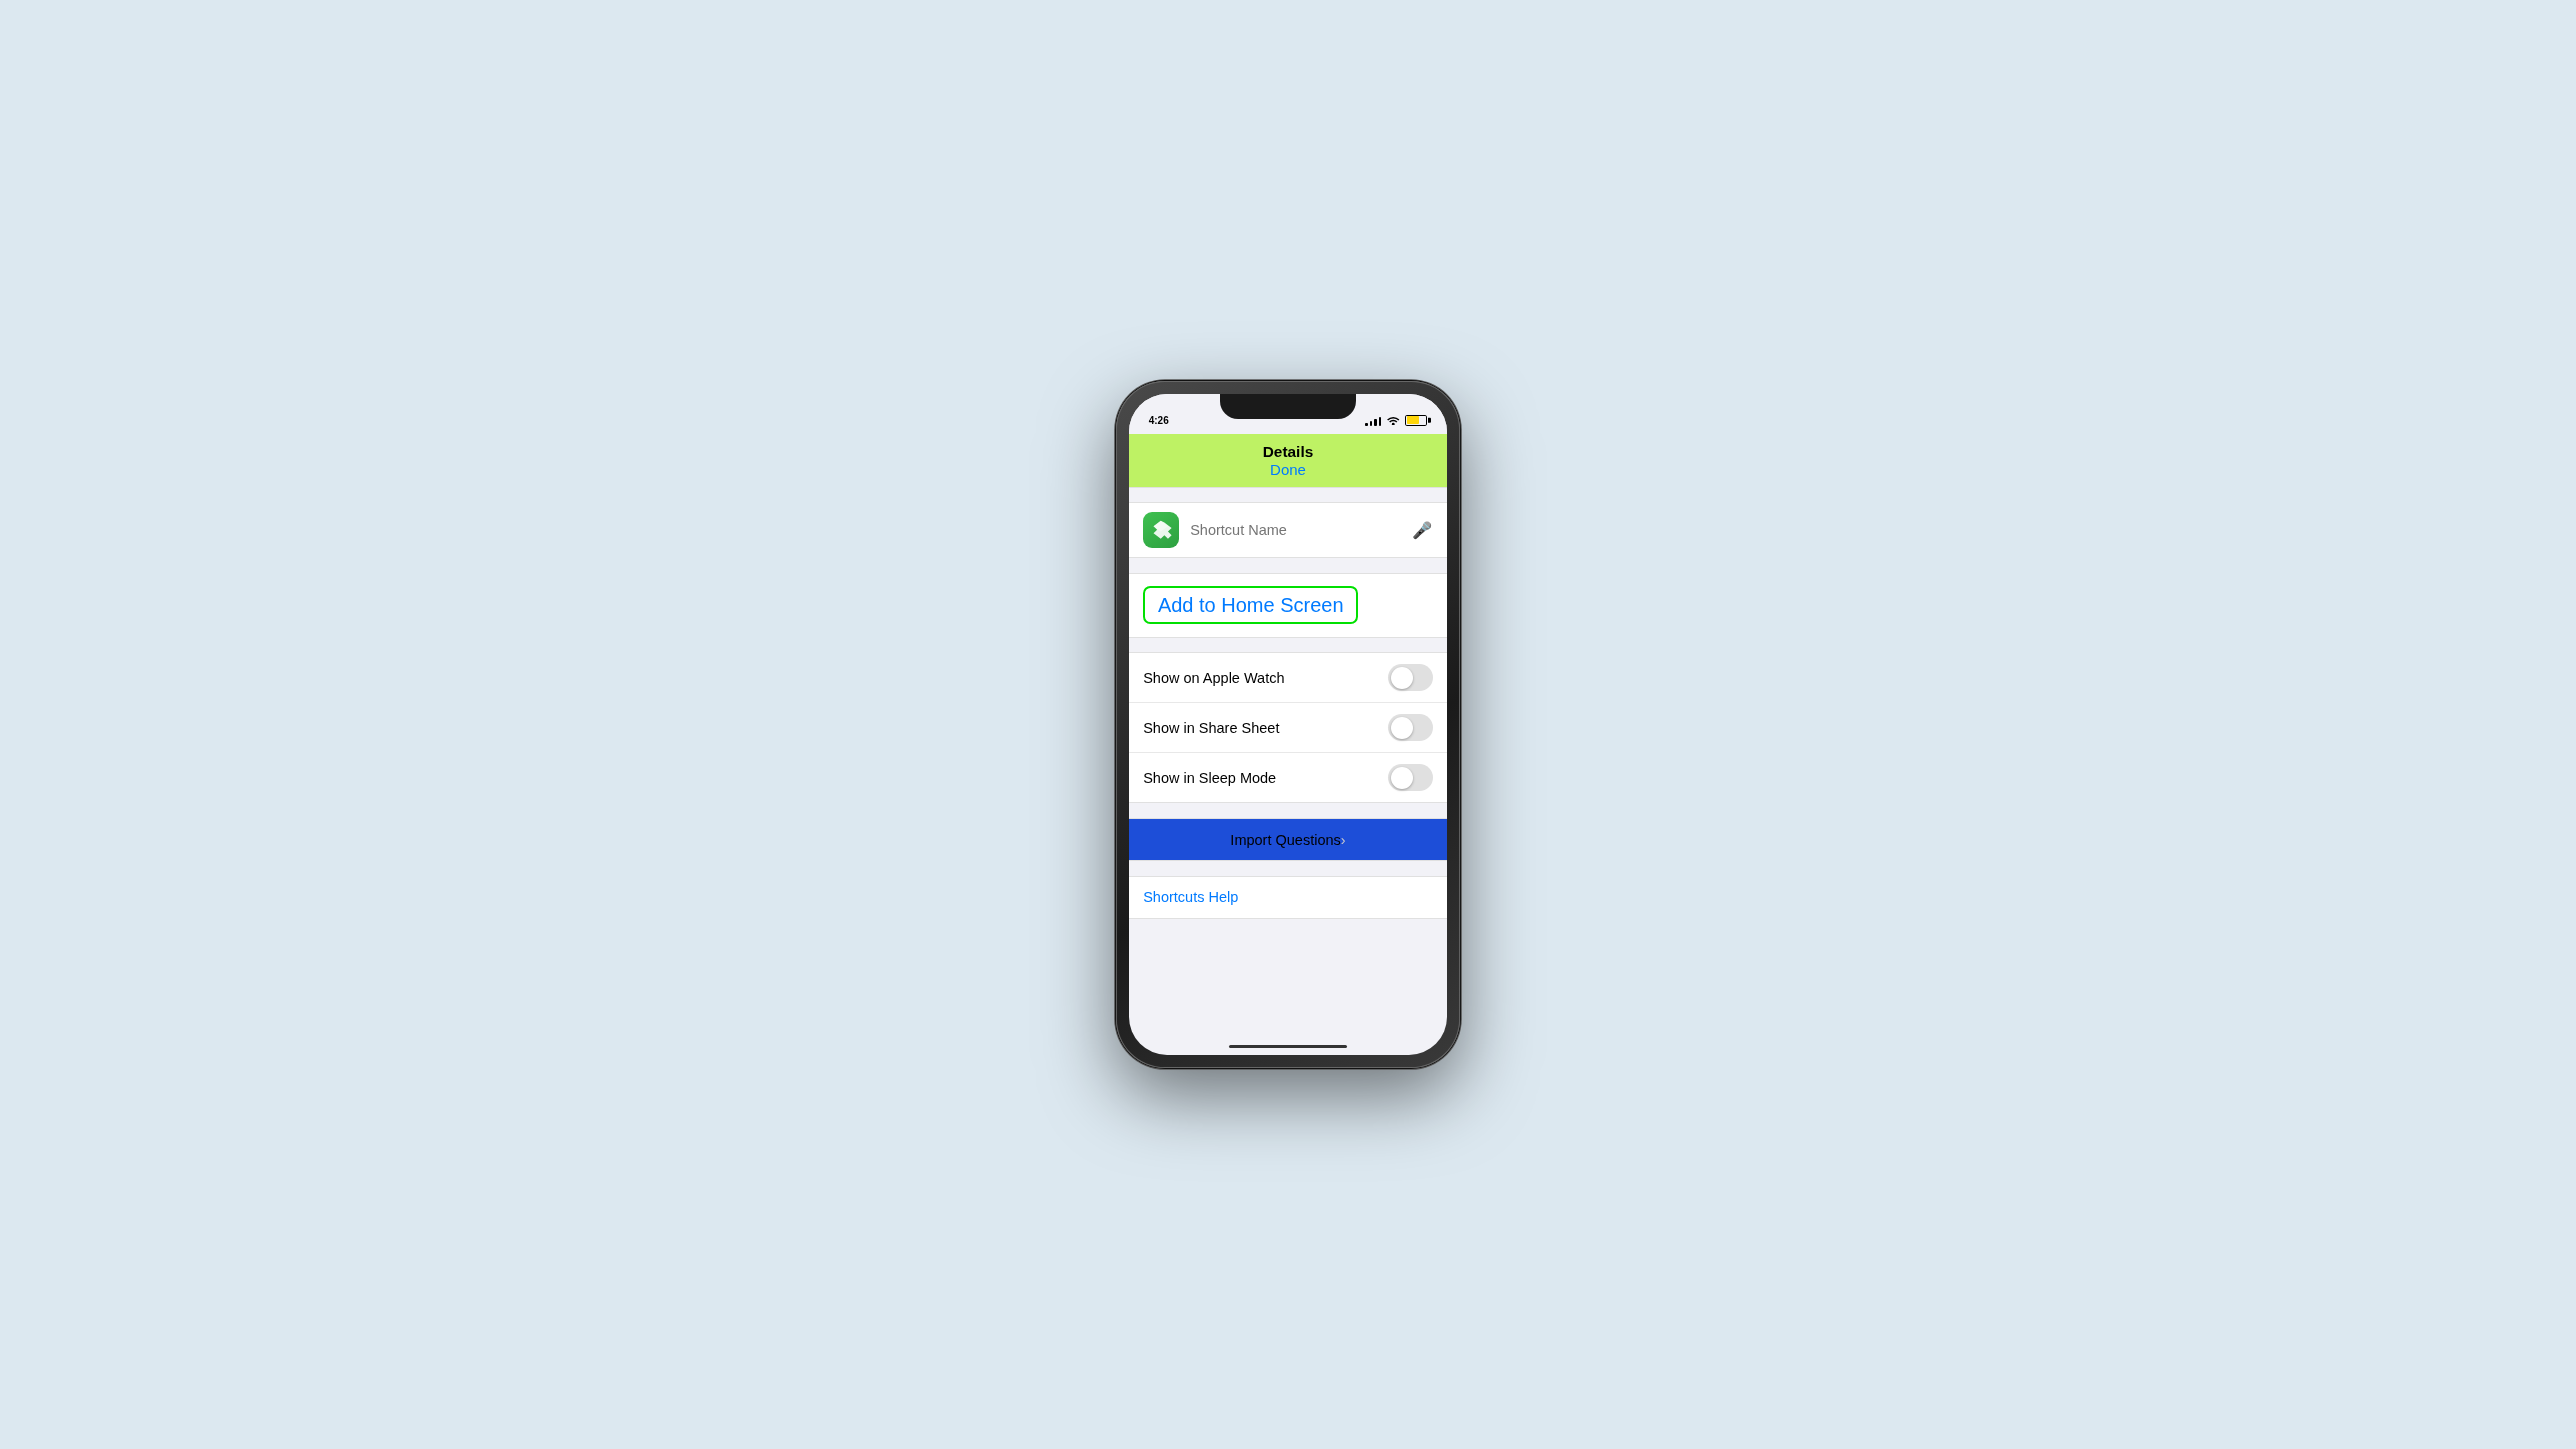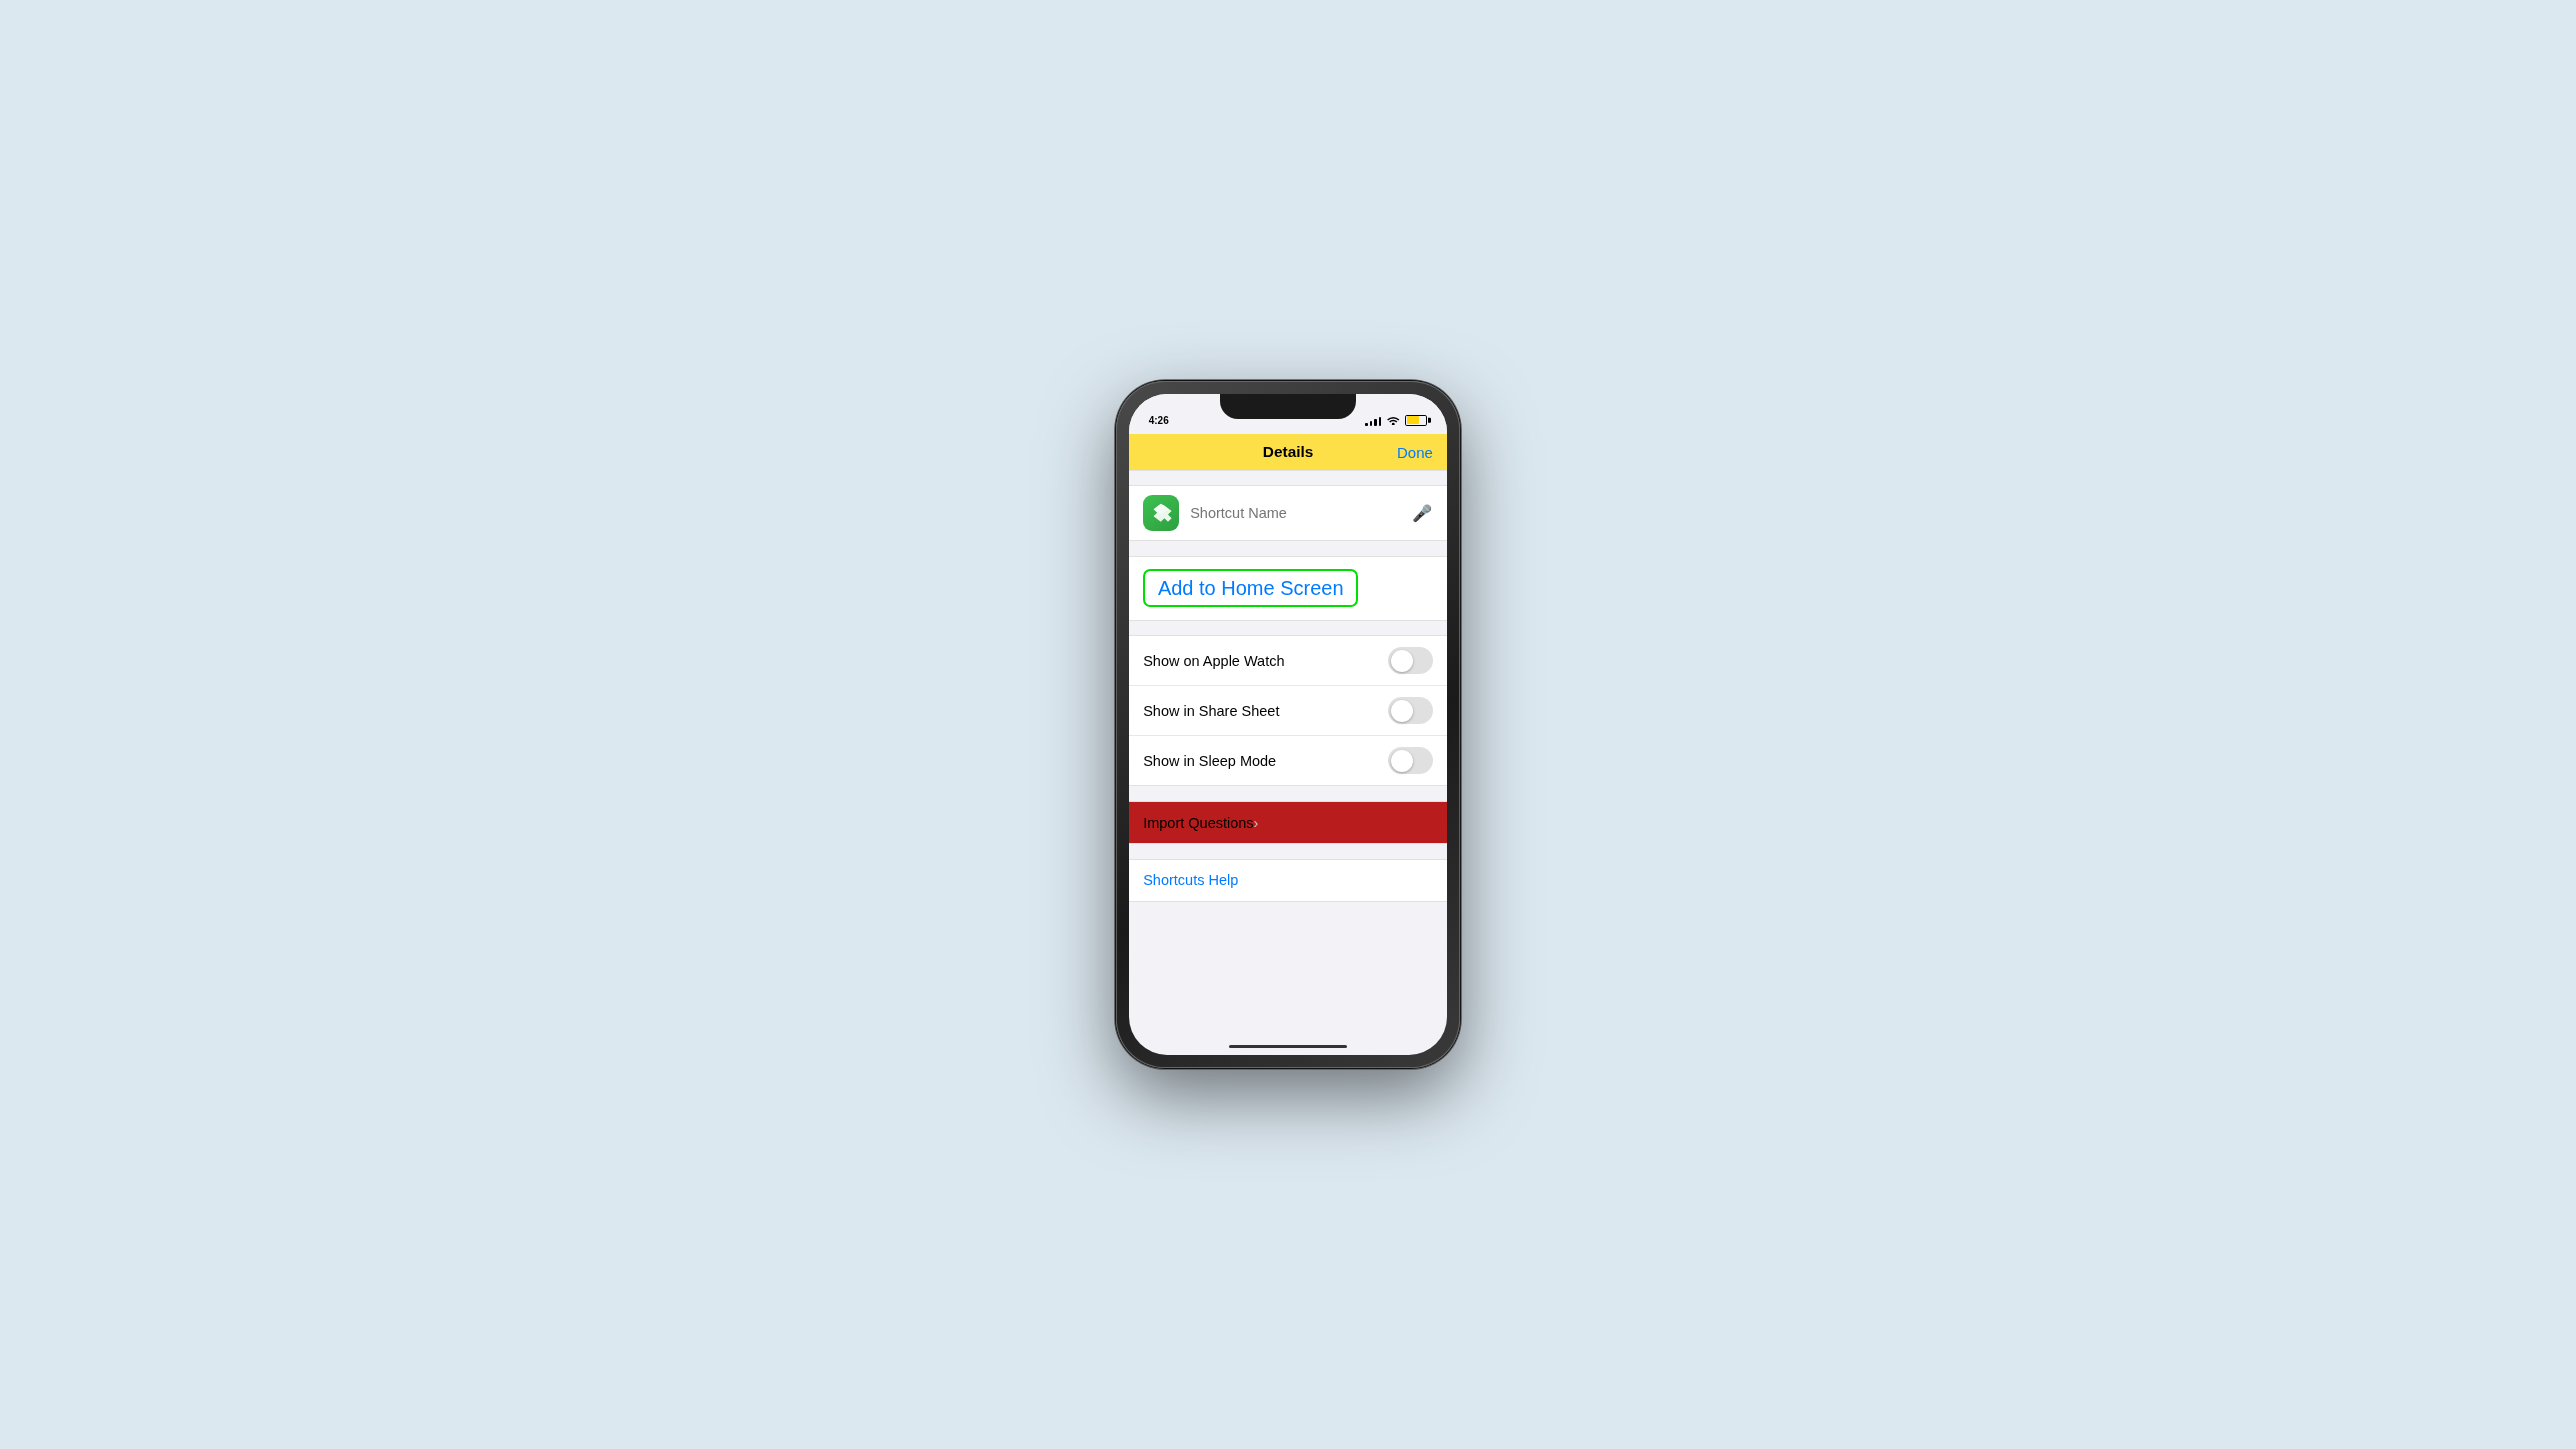--- a/index.html
+++ b/index.html
@@ -124,24 +124,25 @@
       height: 100%;
       width: 65%;
       background: #ffd60a;
       border-radius: 0.9px;
     }
 
     
     .nav-bar {
       display: flex;
       justify-content: space-between;
-      align-items: flex-end;
+      align-items: center;
       padding: 9px 14.5px;
-      background: #fde047;
+      background: #bef264;
       border-bottom: 0.9px solid #e0e0e0;
+      flex-direction: column;
     }
 
     .nav-title {
       font-size: 15.4px;
       font-weight: 600;
       color: #000;
       text-align: center;
       flex: 1;
     }
 
@@ -272,23 +273,23 @@
     .import-section {
       background: #fff;
       margin: 14.5px 0 0;
       border-top: 0.9px solid #e0e0e0;
       border-bottom: 0.9px solid #e0e0e0;
     }
 
     .import-row {
       display: flex;
       align-items: center;
-      justify-content: flex-start;
+      justify-content: center;
       padding: 12.7px 14.5px;
-      background: #b91c1c;
+      background: #1d4ed8;
     }
 
     .import-label {
       font-size: 14.5px;
       color: #000;
     }
 
     .chevron-icon {
       color: #c7c7cc;
       font-size: 14.5px;

